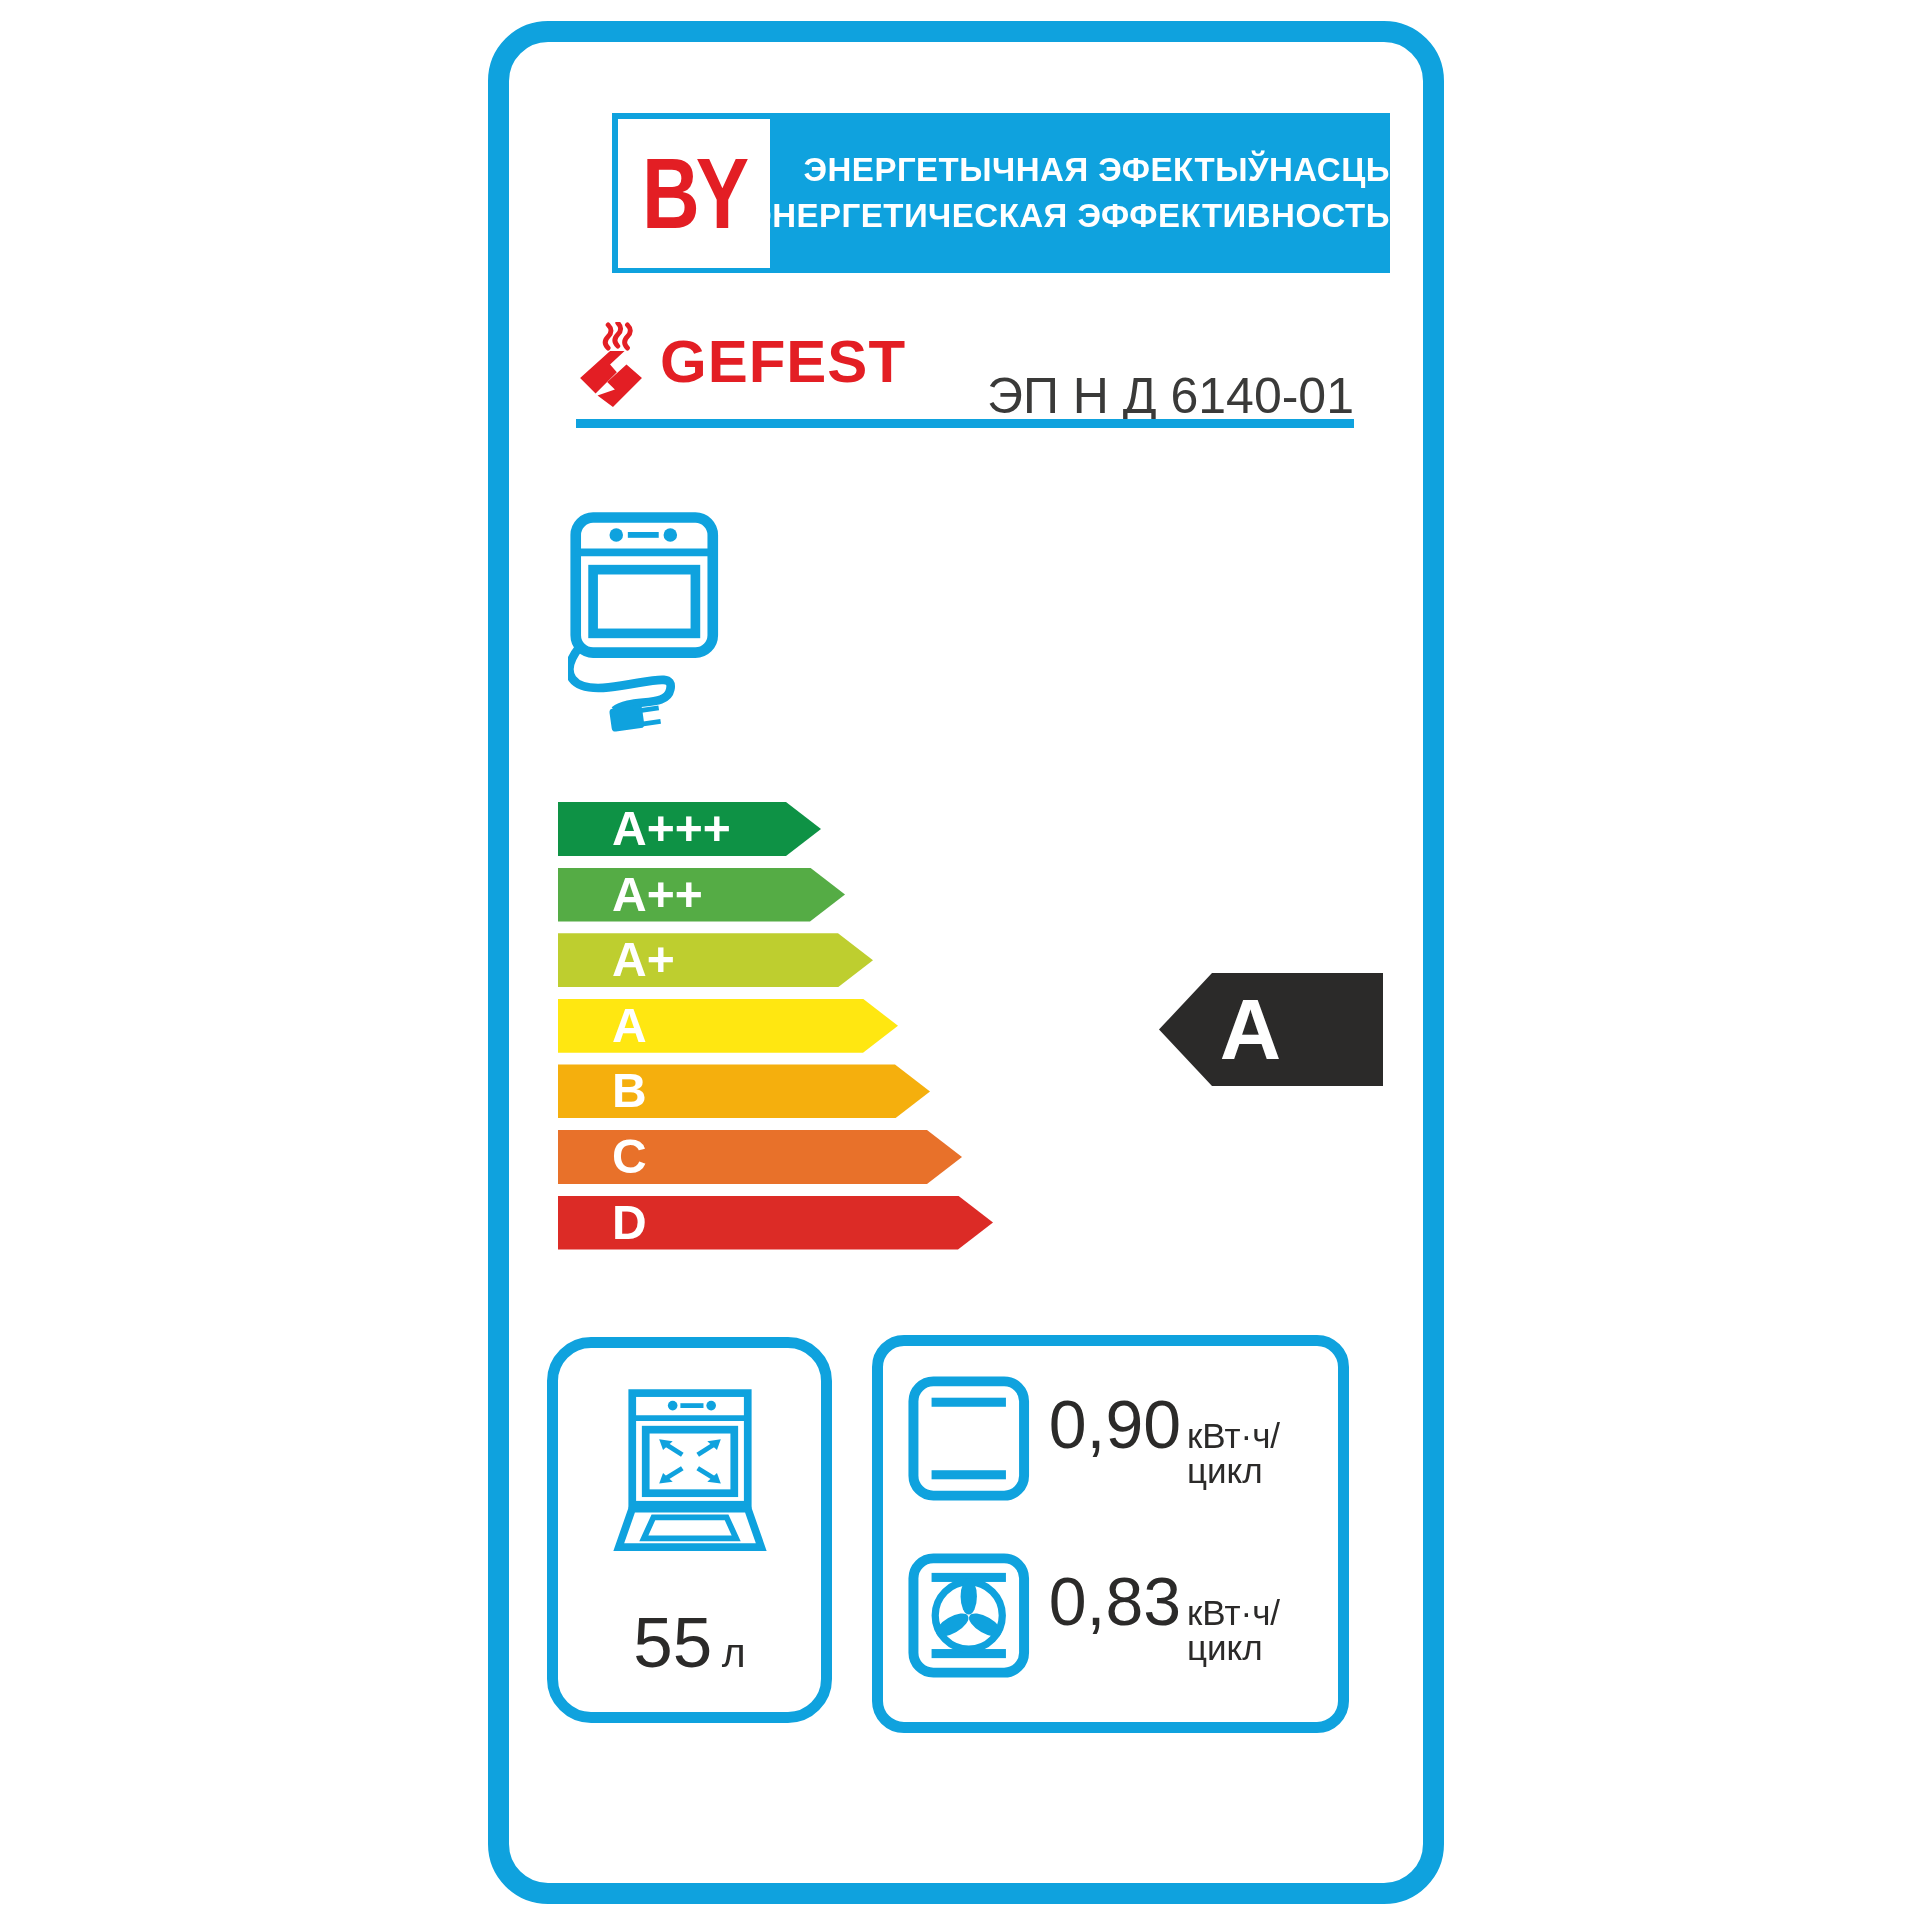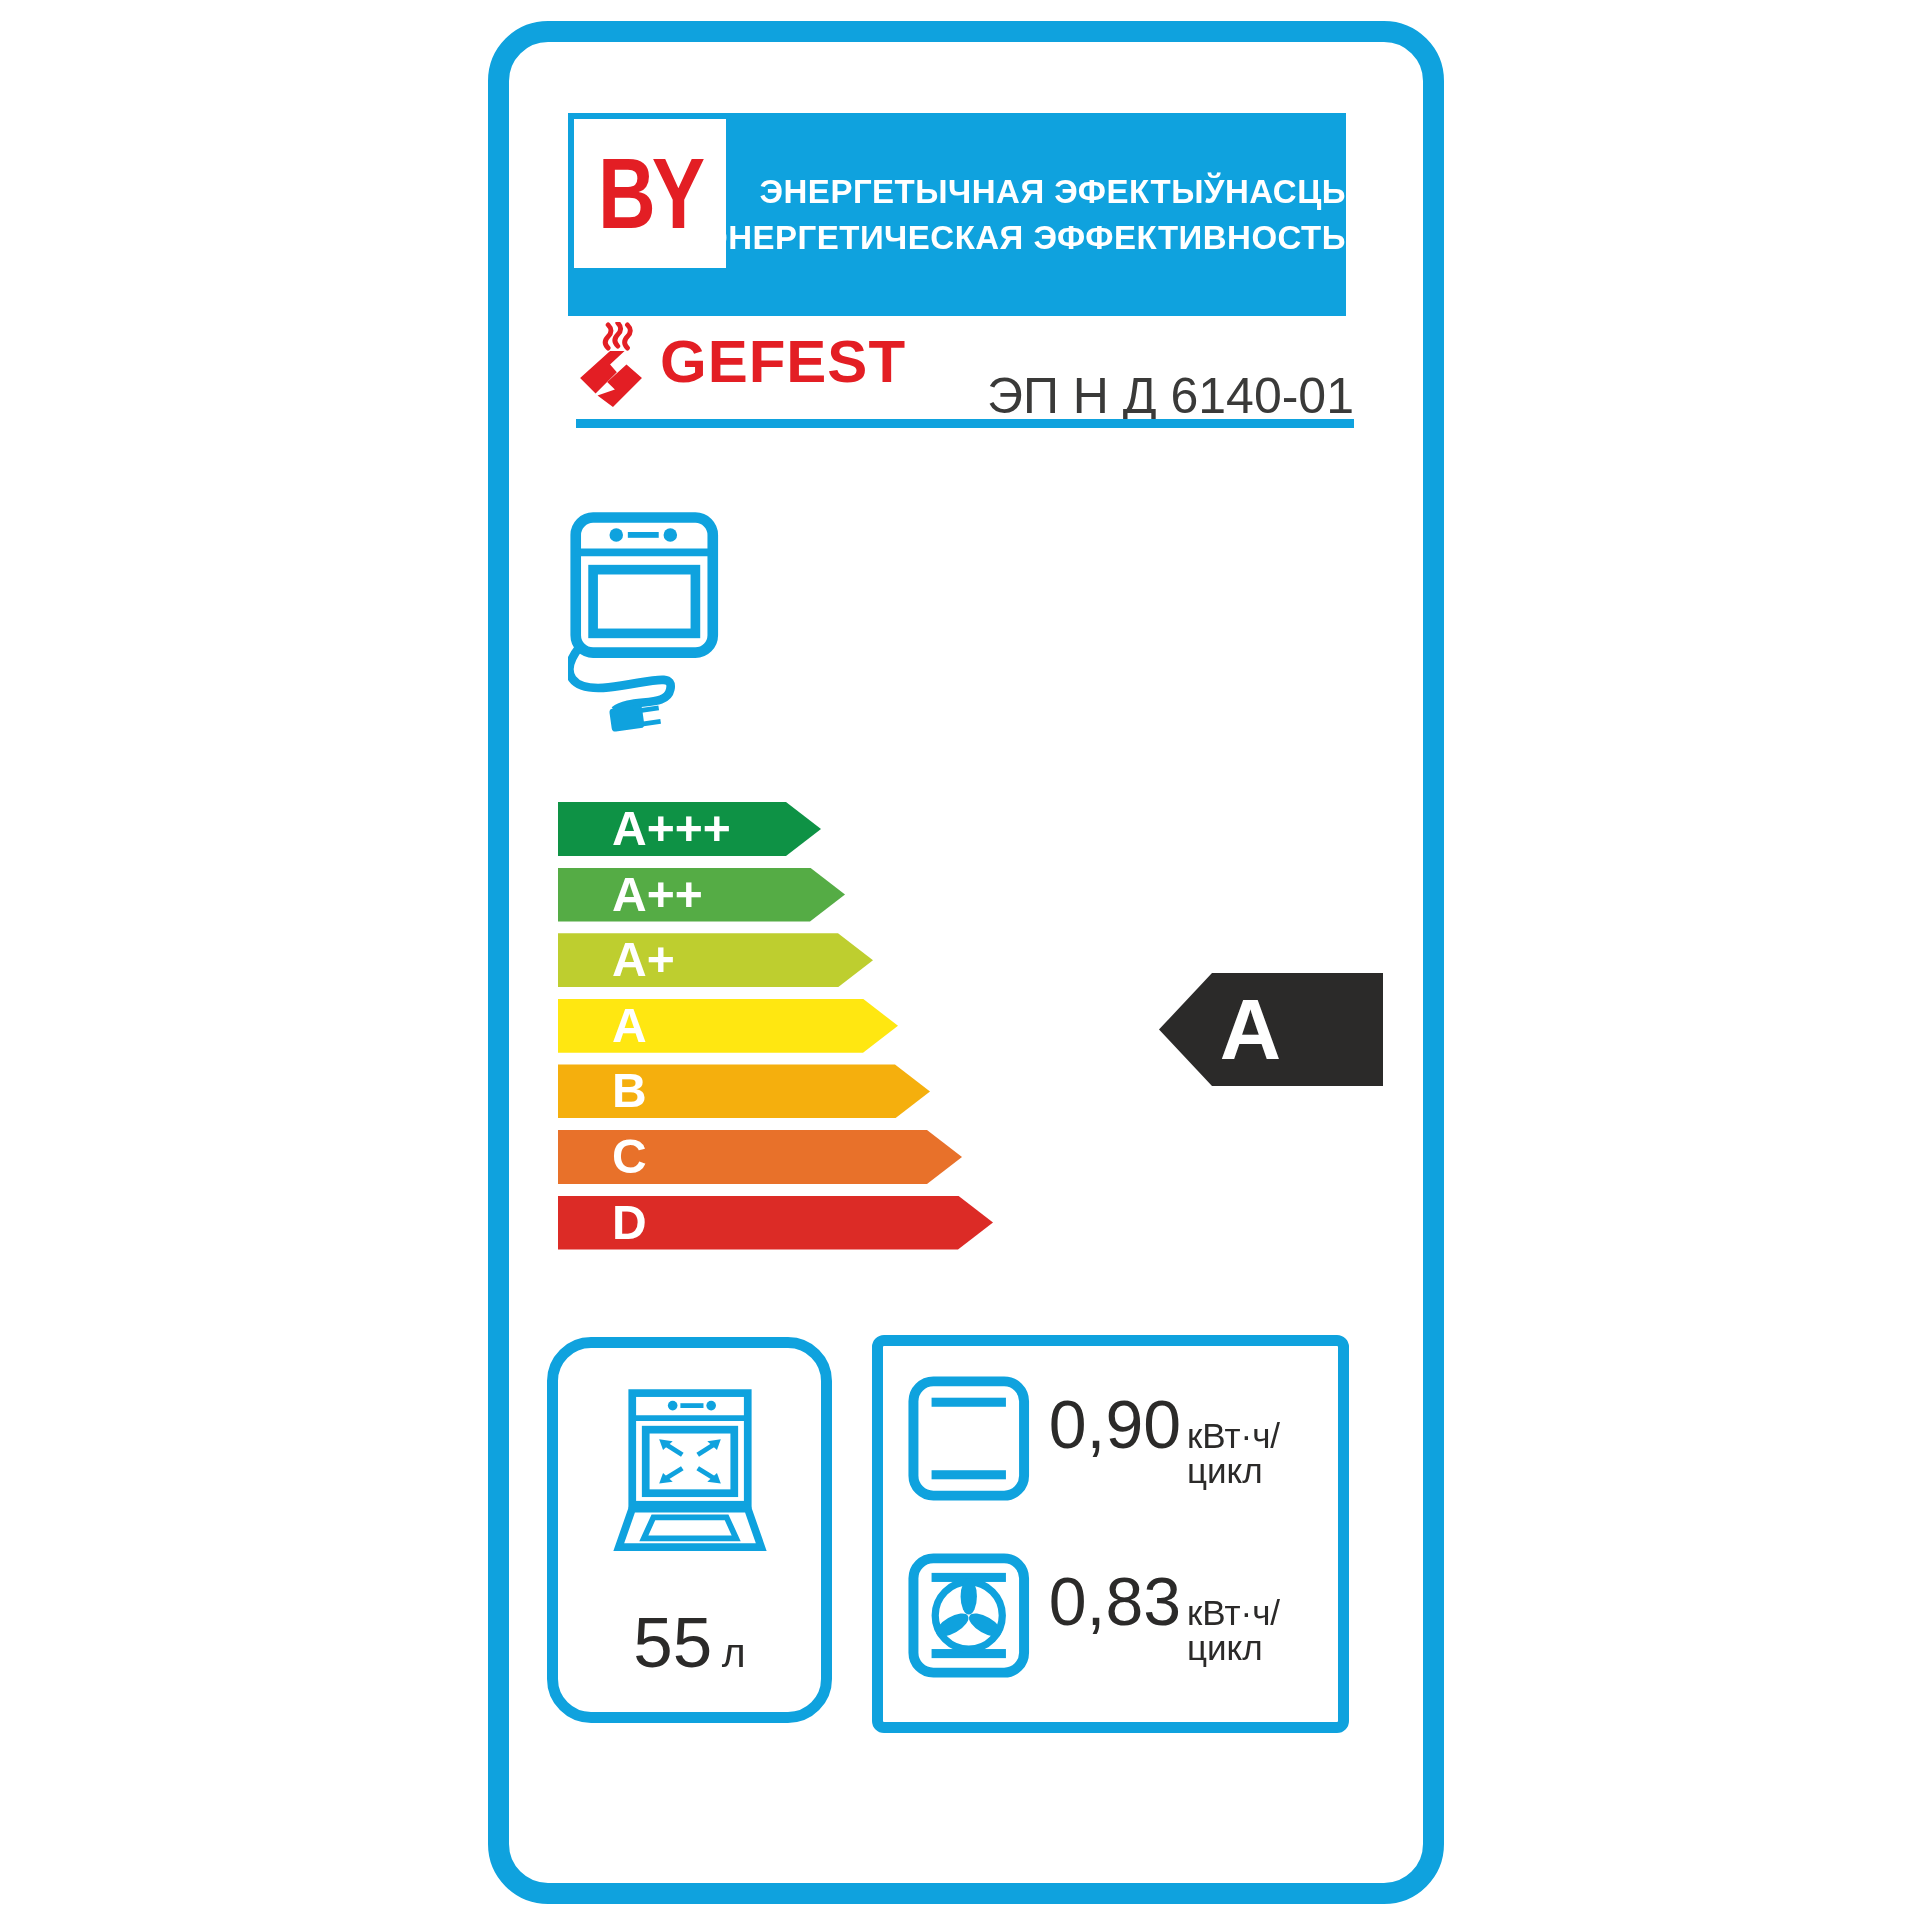--- a/index.html
+++ b/index.html
@@ -9,21 +9,21 @@
     --model:#3A3A39;
   }
   html,body{margin:0;padding:0;background:#fff;}
   body{font-family:"Liberation Sans",sans-serif;}
   .canvas{position:relative;width:1931px;height:1931px;background:#fff;overflow:hidden;}
 
   .frame{position:absolute;left:488px;top:21px;width:956px;height:1883px;
          border:21px solid var(--blue);border-radius:60px;box-sizing:border-box;background:#fff;}
 
   
-  .header{position:absolute;left:568px;top:113px;width:778px;height:203px;background:var(--blue);}
+  .header{position:absolute;left:612px;top:113px;width:778px;height:160px;background:var(--blue);}
   .by-box{position:absolute;left:5.8px;top:5.8px;width:152px;height:149px;background:#fff;
           display:flex;align-items:center;justify-content:center;}
   .by-text{color:var(--red);font-weight:bold;font-size:100px;line-height:1;
            transform:scaleX(.8);letter-spacing:-4.8px;}
   .header-lines{position:absolute;left:164px;right:0;top:0;bottom:0;display:flex;flex-direction:column;
                 justify-content:center;align-items:flex-end;color:#fff;font-weight:bold;
                 font-size:33px;line-height:46px;letter-spacing:0.5px;white-space:nowrap;}
 
   
   .flame-logo{position:absolute;left:578px;top:322px;}
@@ -49,21 +49,21 @@
 
   
   .volume-box{position:absolute;left:547px;top:1337px;width:285px;height:386px;
               border:11.6px solid var(--blue);border-radius:44px;box-sizing:border-box;
               display:flex;flex-direction:column;align-items:center;padding-top:41px;}
   .volume-value{margin-top:25px;display:flex;align-items:baseline;gap:9.7px;color:var(--dark);}
   .volume-value .num{font-size:71px;line-height:1;}
   .volume-value .unit{font-size:41px;line-height:1;}
 
   .energy-box{position:absolute;left:872px;top:1335px;width:477px;height:398px;
-              border:11.6px solid var(--blue);border-radius:12px;box-sizing:border-box;
+              border:11.6px solid var(--blue);border-radius:32px;box-sizing:border-box;
               padding:26px 0 0 25px;display:flex;flex-direction:column;gap:44px;}
   .energy-row{display:flex;align-items:center;}
   .energy-value{display:flex;align-items:baseline;margin-left:19.3px;color:var(--dark);}
   .energy-value .num{font-size:68px;line-height:1;}
   .energy-value .unit{font-size:35px;line-height:1;margin-left:5.8px;}
 
   .standard{position:absolute;left:553px;top:1823px;font-size:44px;font-weight:bold;
             color:var(--dark);letter-spacing:-0.5px;}
 </style>
 </head>

